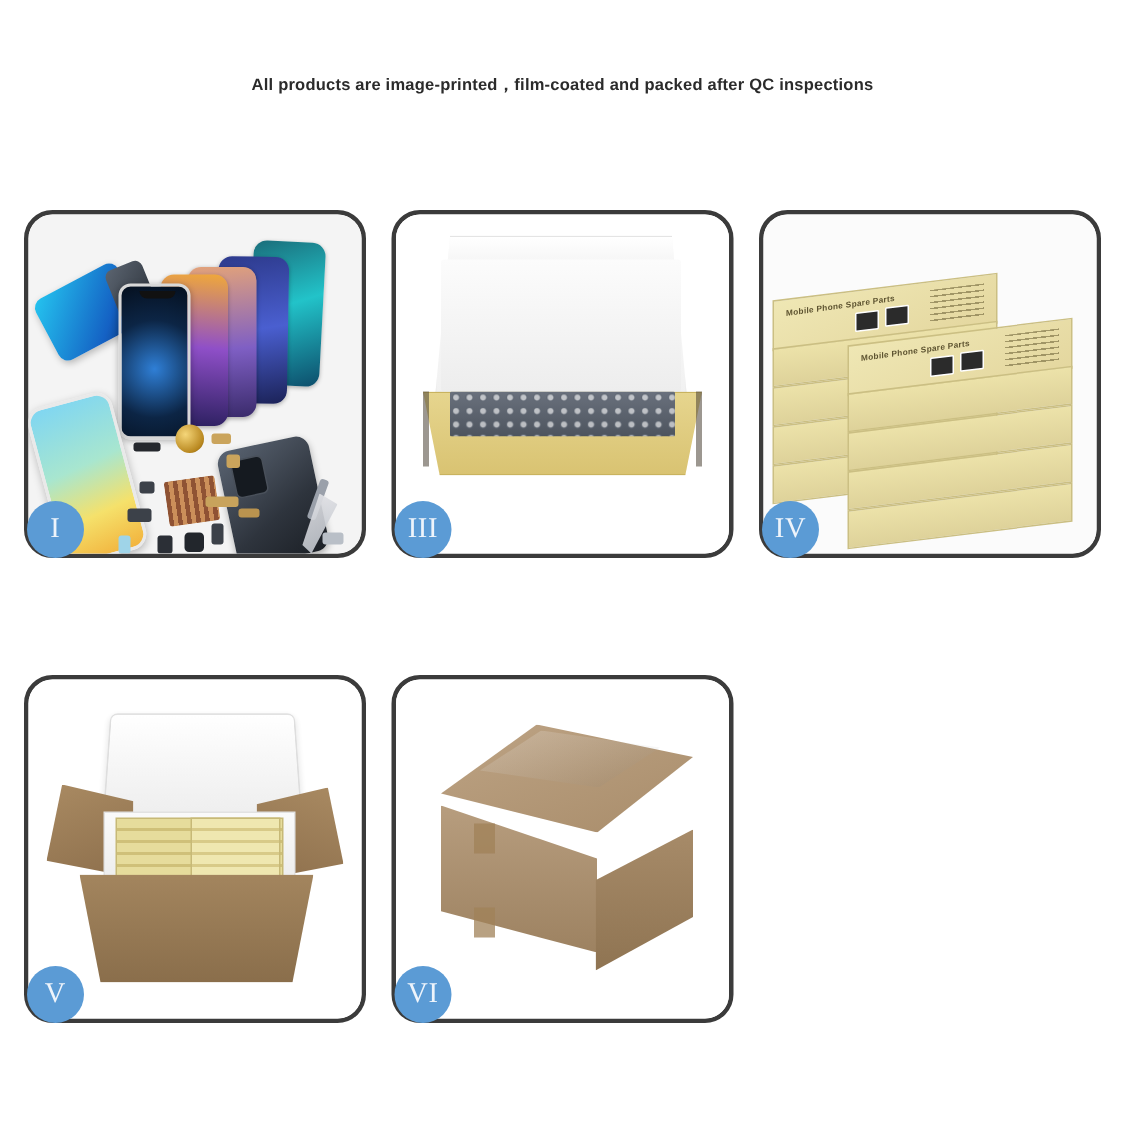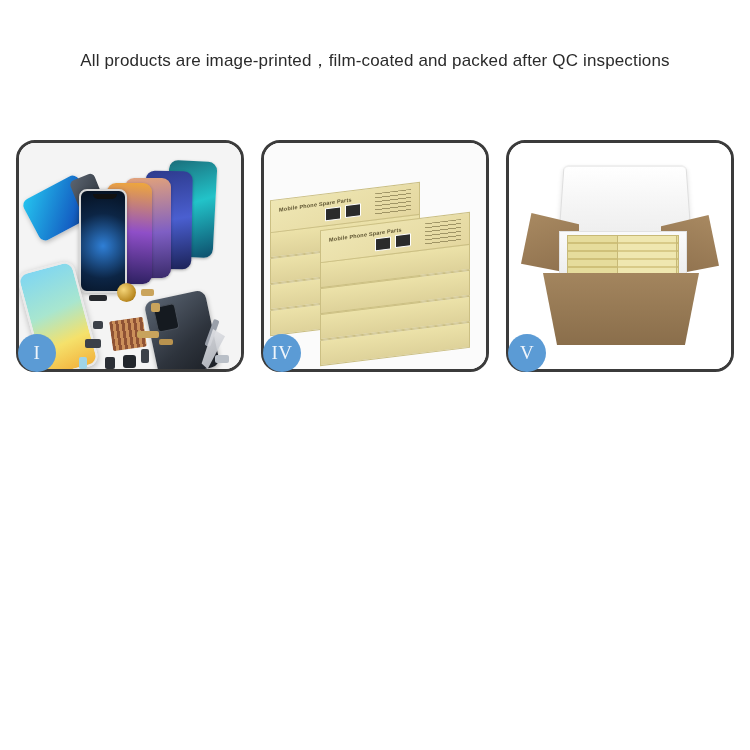--- a/index.html
+++ b/index.html
@@ -16,22 +16,22 @@
   .title {
     font-size: 35px;
     font-weight: 500;
     letter-spacing: 2.2px;
     color: #111111;
     line-height: 1.05;
     white-space: nowrap;
     font-stretch: condensed;
   }
   .subtitle {
-    font-size: 17px;
-    font-weight: 400;
+    font-size: 11px;
+    font-weight: 700;
     color: #2b2b2b;
     margin-top: 11px;
     letter-spacing: .15px;
     white-space: nowrap;
   }
 
   
   .grid {
     position: absolute;
     left: 16px;
@@ -358,20 +358,31 @@
       <div class="part pt10"></div>
       <div class="part pt11"></div>
       <div class="part pt12"></div>
       <div class="part pt13"></div>
       <div class="tweezer"></div>
     </div>
     <div class="badge">I</div>
   </div>
 
 
+  <div class="panel">
+    <div class="panel-inner p3">
+      <div class="box3-lid"></div>
+      <div class="box3-foam"></div>
+      <div class="box3-base"></div>
+      <div class="box3-wrap"></div>
+      <div class="box3-edge-l"></div>
+      <div class="box3-edge-r"></div>
+    </div>
+    <div class="badge">III</div>
+  </div>
 
   <div class="panel">
     <div class="panel-inner p4">
       <div class="stack">
         <div class="sbox-top" style="left:0px; top:30px;">
           <div class="slabel">Mobile Phone Spare Parts</div>
           <div class="sthumb" style="left:54px; top:14px;"></div>
           <div class="sthumb" style="left:74px; top:13px;"></div>
           <div class="slines"></div>
         </div>
@@ -401,14 +412,25 @@
       <div class="flap-l"></div>
       <div class="flap-r"></div>
       <div class="inner-white"></div>
       <div class="yel-rows"></div>
       <div class="yel-rows2"></div>
       <div class="carton-body"></div>
     </div>
     <div class="badge">V</div>
   </div>
 
+  <div class="panel">
+    <div class="panel-inner p6">
+      <div class="c6-top"></div>
+      <div class="c6-seam"></div>
+      <div class="c6-front"></div>
+      <div class="c6-side"></div>
+      <div class="c6-tape1"></div>
+      <div class="c6-tape2"></div>
+    </div>
+    <div class="badge">VI</div>
+  </div>
 
 </div>
 
 </body></html>

